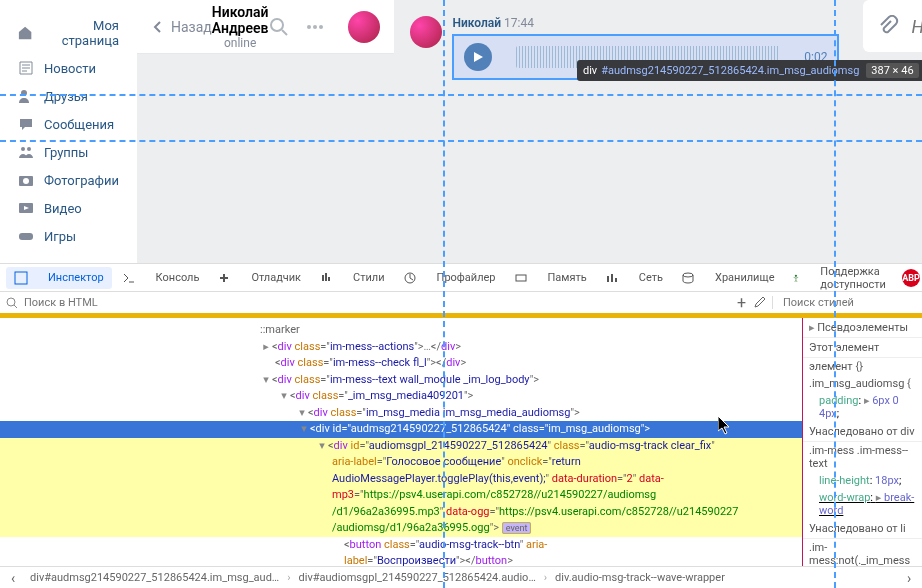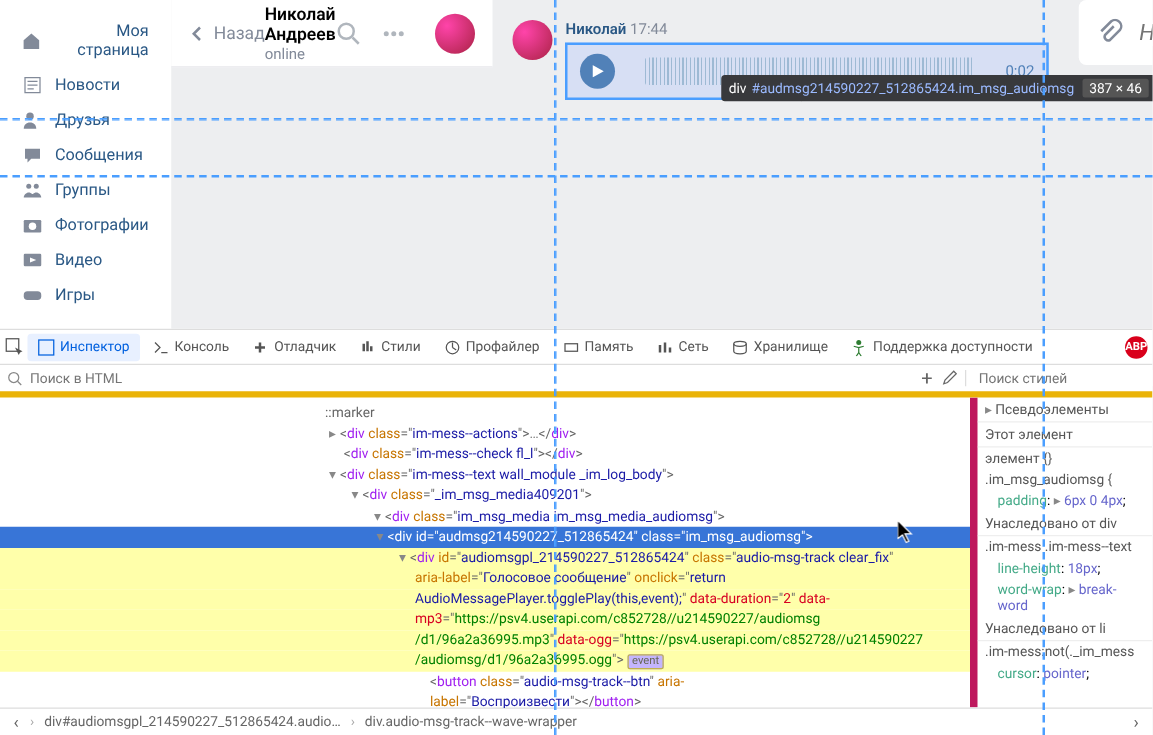--- a/index.html
+++ b/index.html
@@ -13,21 +13,21 @@
 
 .top { display: flex; height: 264px; border-bottom: 1px solid #ddd; }
 .sidebar { width: 182px; padding: 12px 0; text-align: right; }
 .side-item { display: flex; align-items: center; padding: 6px 18px; color: #2a5885; font-size: 13px; cursor: pointer; gap: 10px; }
 .side-item svg { width: 16px; height: 16px; fill: #828a99; }
 
 .chat { flex: 1; background: #edeef0; display: flex; flex-direction: row; position: relative; }
 .chat-header { background: #fff; height: 54px; display: flex; align-items: center; padding: 0 14px; border-bottom: 1px solid #e7e8ec; }
 .back { display: flex; align-items: center; color: #828a99; font-size: 14px; gap: 6px; cursor: pointer; }
 .back svg { width: 14px; height: 14px; fill: #828a99; }
-.chat-title { flex: 1; text-align: left; }
+.chat-title { flex: 1; text-align: center; }
 .chat-title .name { font-weight: 600; font-size: 14px; color: #000; }
 .chat-title .status { font-size: 12px; color: #828a99; }
 .chat-actions { display: flex; align-items: center; gap: 14px; }
 .chat-actions svg { width: 22px; height: 22px; fill: #b0b6bd; }
 .avatar { width: 32px; height: 32px; border-radius: 50%; background: radial-gradient(circle at 30% 30%, #f4a, #a24); margin-left: 8px; }
 
 .tooltip { position: absolute; top: 60px; left: 440px; background: #38393c; color: #fff; font-size: 11px; padding: 3px 6px; border-radius: 3px; font-family: monospace; display:flex; align-items:center; gap:4px; z-index:40;}
 .tooltip .sel { color: #9bbaff; }
 .tooltip .dims { background: #555; padding: 1px 5px; border-radius: 2px; margin-left:3px;}
 .tooltip::after { content:""; position:absolute; bottom:-4px; left:60px; border:4px solid transparent; border-top-color:#38393c;}
@@ -44,35 +44,35 @@
 .wave { flex:1; height: 22px; background: repeating-linear-gradient(90deg, #8fb0cc 0 1px, transparent 1px 3px); opacity:.8; border-radius:2px;}
 .dur { font-size: 12px; color: #5181b8; }
 
 .composer { background: #fff; height: 52px; display: flex; align-items: center; padding: 0 14px; gap: 12px; margin: 0 8px 8px; border-radius: 6px; }
 .composer svg { width: 22px; height: 22px; fill: #828a99; }
 .composer input { flex: 1; border: none; outline: none; font-size: 18px; color: #828a99; font-style: italic; }
 
 
 .devtools { height: 324px; display: flex; flex-direction: column; font-size: 12px; background:#fff;}
 .dt-tabs { display: flex; align-items: center; border-bottom: 1px solid #ddd; height: 28px; padding: 0 4px; gap: 2px; }
-.dt-tab { display: flex; align-items: center; gap: 4px; padding: 4px 8px; color: #555; cursor: pointer; font-size: 11px; border-radius:3px;}
+.dt-tab { display: flex; align-items: center; gap: 20px; padding: 4px 8px; color: #555; cursor: pointer; font-size: 11px; border-radius:3px;}
 .dt-tab.active { color: #0060df; background:#e8f0ff;}
 .dt-tab svg { width: 14px; height: 14px; }
 .dt-right { margin-left: auto; display:flex; align-items:center; gap:6px;}
 .abp { width:18px; height:18px; border-radius:50%; background:#d9001b; color:#fff; font-size:9px; font-weight:700; display:flex; align-items:center; justify-content:center;}
 
 .dt-search { display: flex; align-items: center; border-bottom: 5px solid #eab308; height: 26px; }
 .dt-search-left { flex: 1; display:flex; align-items:center; padding:0 6px; gap:6px;}
 .dt-search-left input { border:none; outline:none; font-size:11px; flex:1;}
 .dt-search-right { width:150px; border-left:1px solid #ddd; display:flex; align-items:center; padding:0 6px; gap:4px;}
 .dt-search-right input { border:none; outline:none; font-size:11px; flex:1;}
 
 .dt-body { flex:1; display:flex; overflow:hidden;}
 .dom-pane { flex:1; overflow:auto; font-family: Menlo, Consolas, monospace; font-size: 11px; padding: 4px 0; line-height: 1.5; }
-.styles-pane { width: 146px; border-left: 6px solid #be185d; overflow:auto; font-family: Menlo, Consolas, monospace; font-size:11px;}
+.styles-pane { width: 120px; border-left: 1px solid #be185d; overflow:auto; font-family: Menlo, Consolas, monospace; font-size:11px;}
 .styles-pane .sect { padding: 3px 6px; border-bottom: 1px solid #eee; color:#555;}
 .styles-pane .rule { padding: 2px 6px; }
 .styles-pane .sel2 { color:#555;}
 .prop-name { color:#4a8; }
 .prop-val { color:#66c; }
 .arrow { color:#888; }
 
 .dom-line { white-space: nowrap; padding: 0 4px;}
 .dom-line.hl { background: #3875d7; color: #fff; }
 .dom-line.hl .tag, .dom-line.hl .attr-name, .dom-line.hl .attr-val, .dom-line.hl .punct { color: #fff; }
@@ -346,28 +346,29 @@
 
     <div class="styles-pane">
       <div class="sect"><span class="arrow">▸ </span><span>Псевдоэлементы</span></div>
       <div class="sect">Этот элемент</div>
       <div class="rule"><span class="sel2">элемент</span> <span class="punct">{}</span></div>
       <div class="rule"><span class="sel2">.im_msg_audiomsg</span> <span class="punct">{</span></div>
       <div class="rule" style="padding-left:16px;"><span class="prop-name">padding</span>: <span class="arrow">▸ </span><span class="prop-val">6px 0 4px</span>;</div>
       <div class="sect">Унаследовано от div</div>
       <div class="rule"><span class="sel2">.im-mess .im-mess--text</span></div>
       <div class="rule" style="padding-left:16px;"><span class="prop-name">line-height</span>: <span class="prop-val">18px</span>;</div>
-      <div class="rule" style="padding-left:16px;"><span class="prop-name">word-wrap</span>: <span class="arrow">▸ </span><span class="prop-val">break-word</span></div>
+      <div class="rule" style="padding-left:16px;text-decoration:underline;"><span class="prop-name">word-wrap</span>: <span class="arrow">▸ </span><span class="prop-val">break-word</span></div>
       <div class="sect">Унаследовано от li</div>
       <div class="rule"><span class="sel2">.im-mess:not(._im_mess</span></div>
       <div class="rule" style="padding-left:16px;"><span class="prop-name">cursor</span>: <span class="prop-val">pointer</span>;</div>
     </div>
   </div>
 
   <div class="breadcrumbs">
     <span class="bc-scroll">‹</span>
+    <span class="bc-item">div#audmsg214590227_512865424.im_msg_aud…</span>
       <span class="bc-sep">›</span>
     <span class="bc-item">div#audiomsgpl_214590227_512865424.audio…</span>
       <span class="bc-sep">›</span>
     <span class="bc-item">div.audio-msg-track--wave-wrapper</span>
     <span class="bc-scroll" style="margin-left:auto">›</span>
   </div>
 </div>
 
 </body></html>

